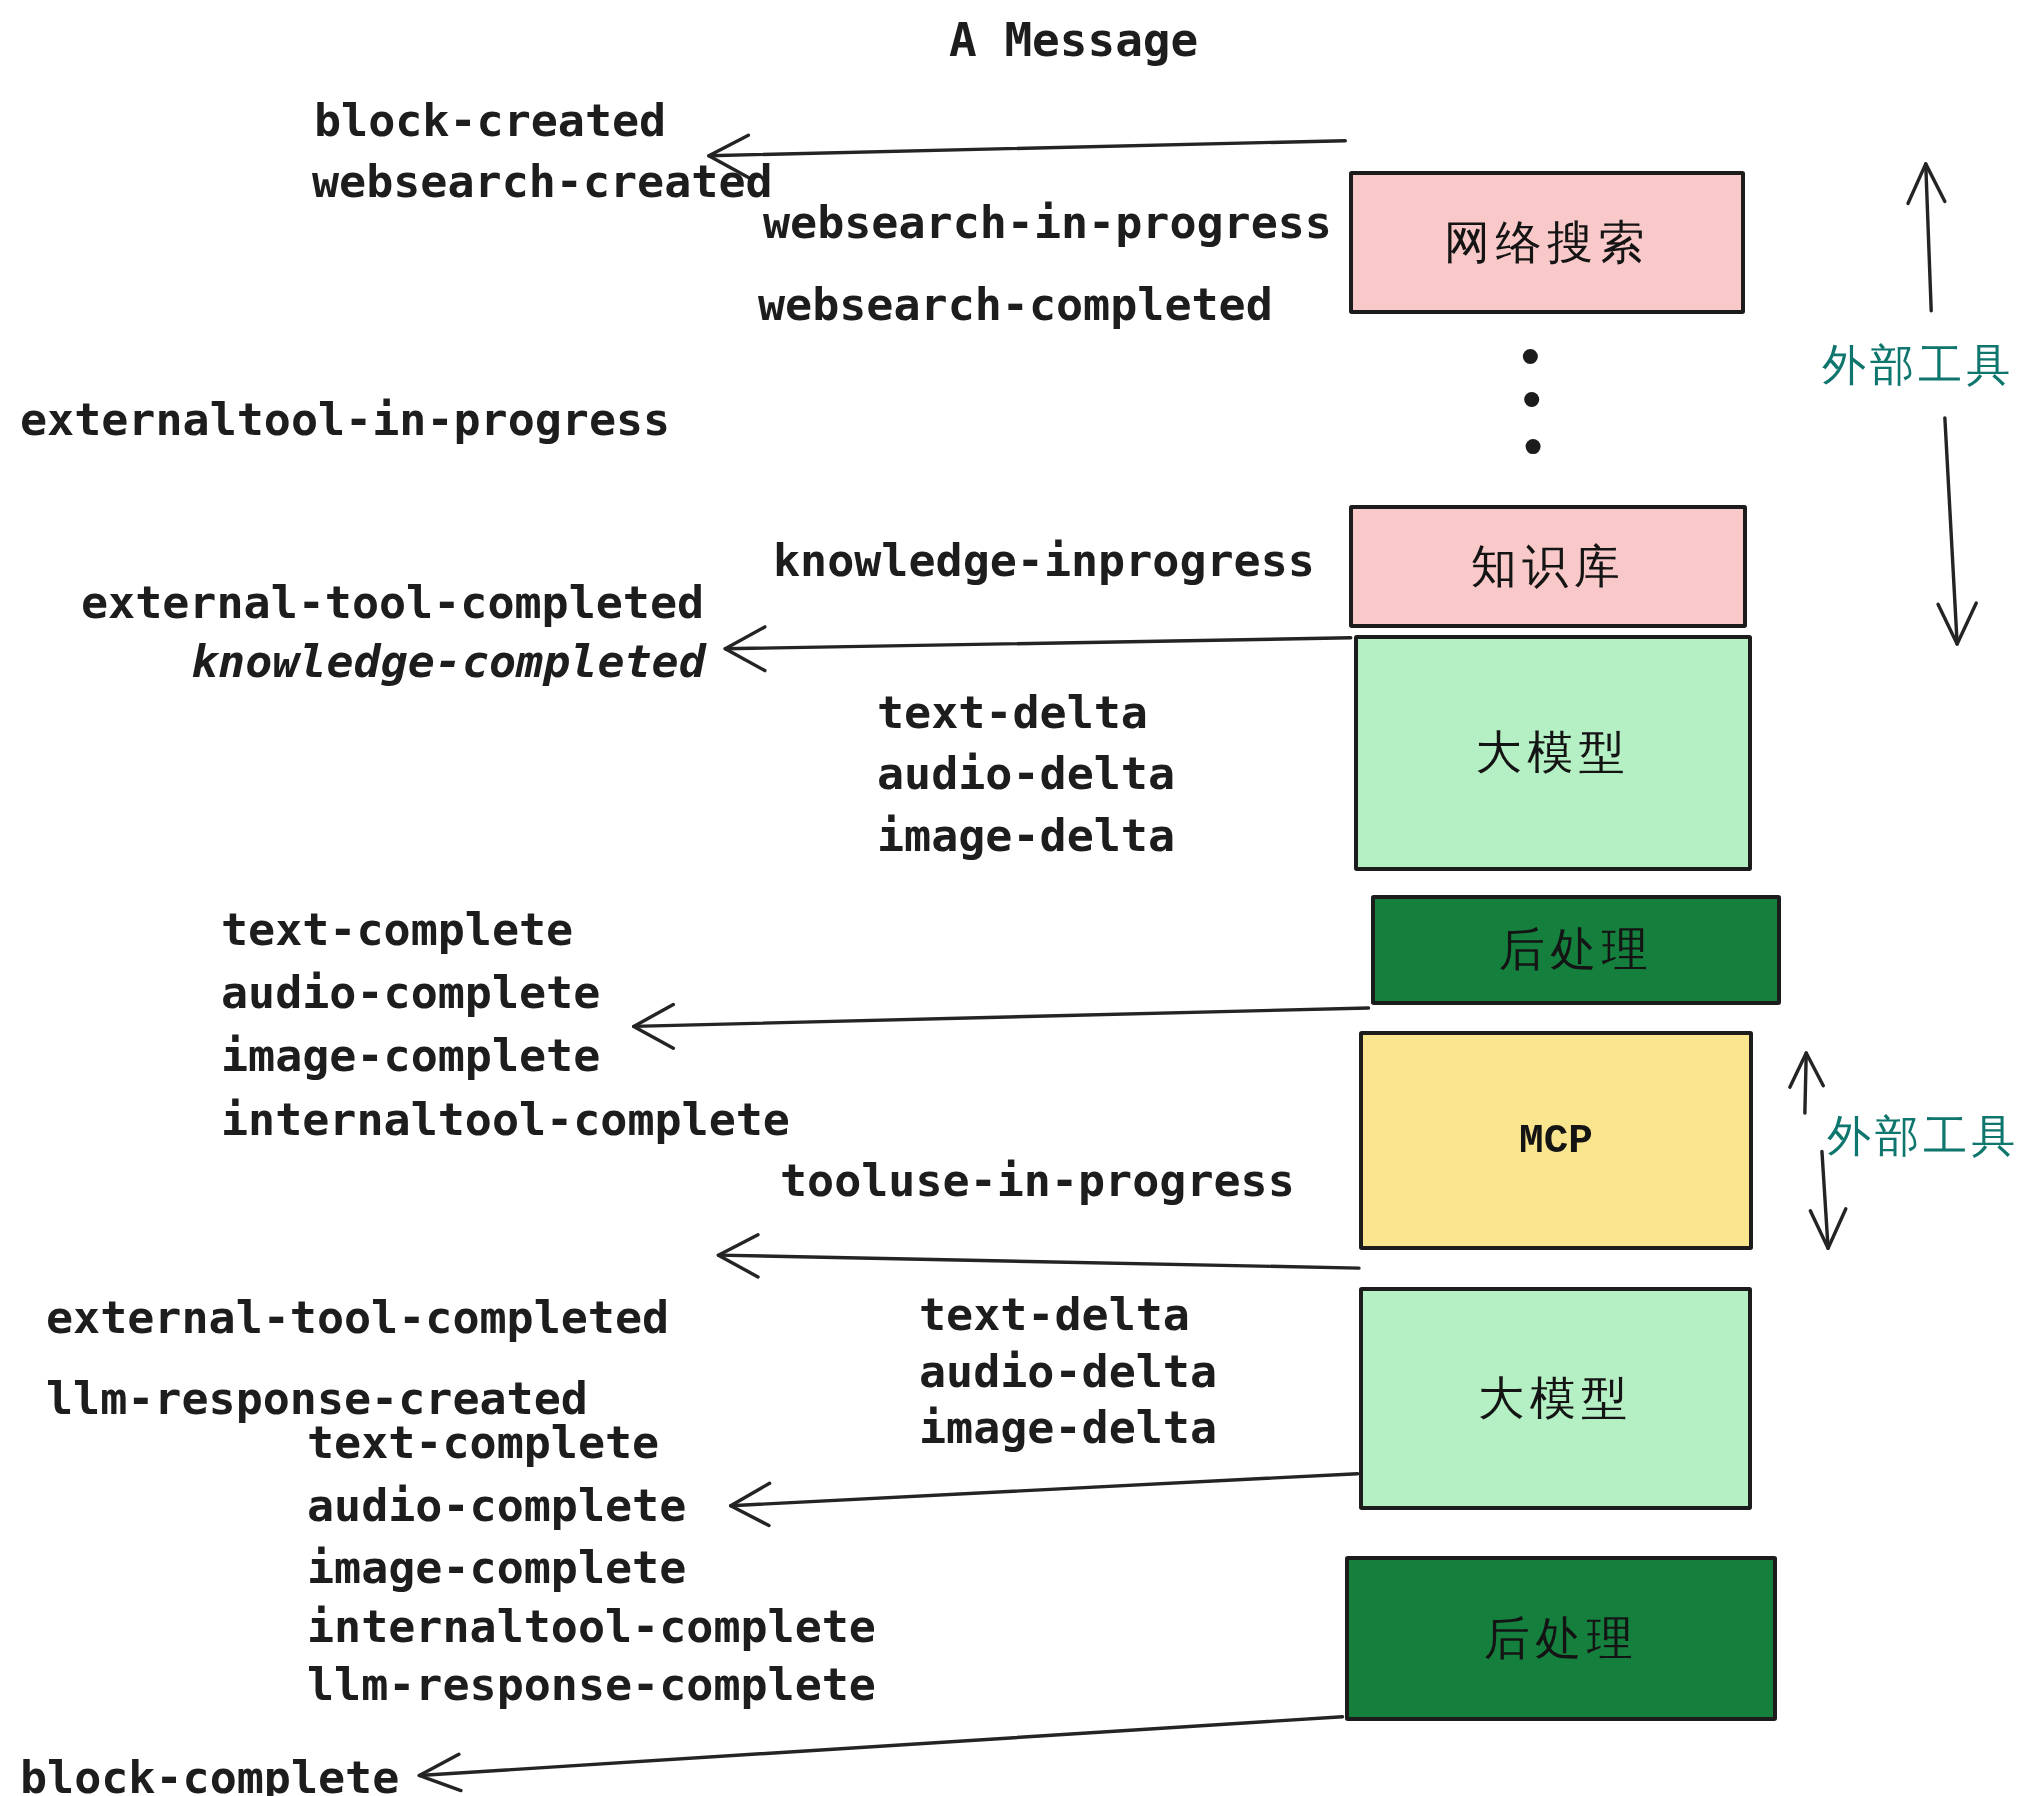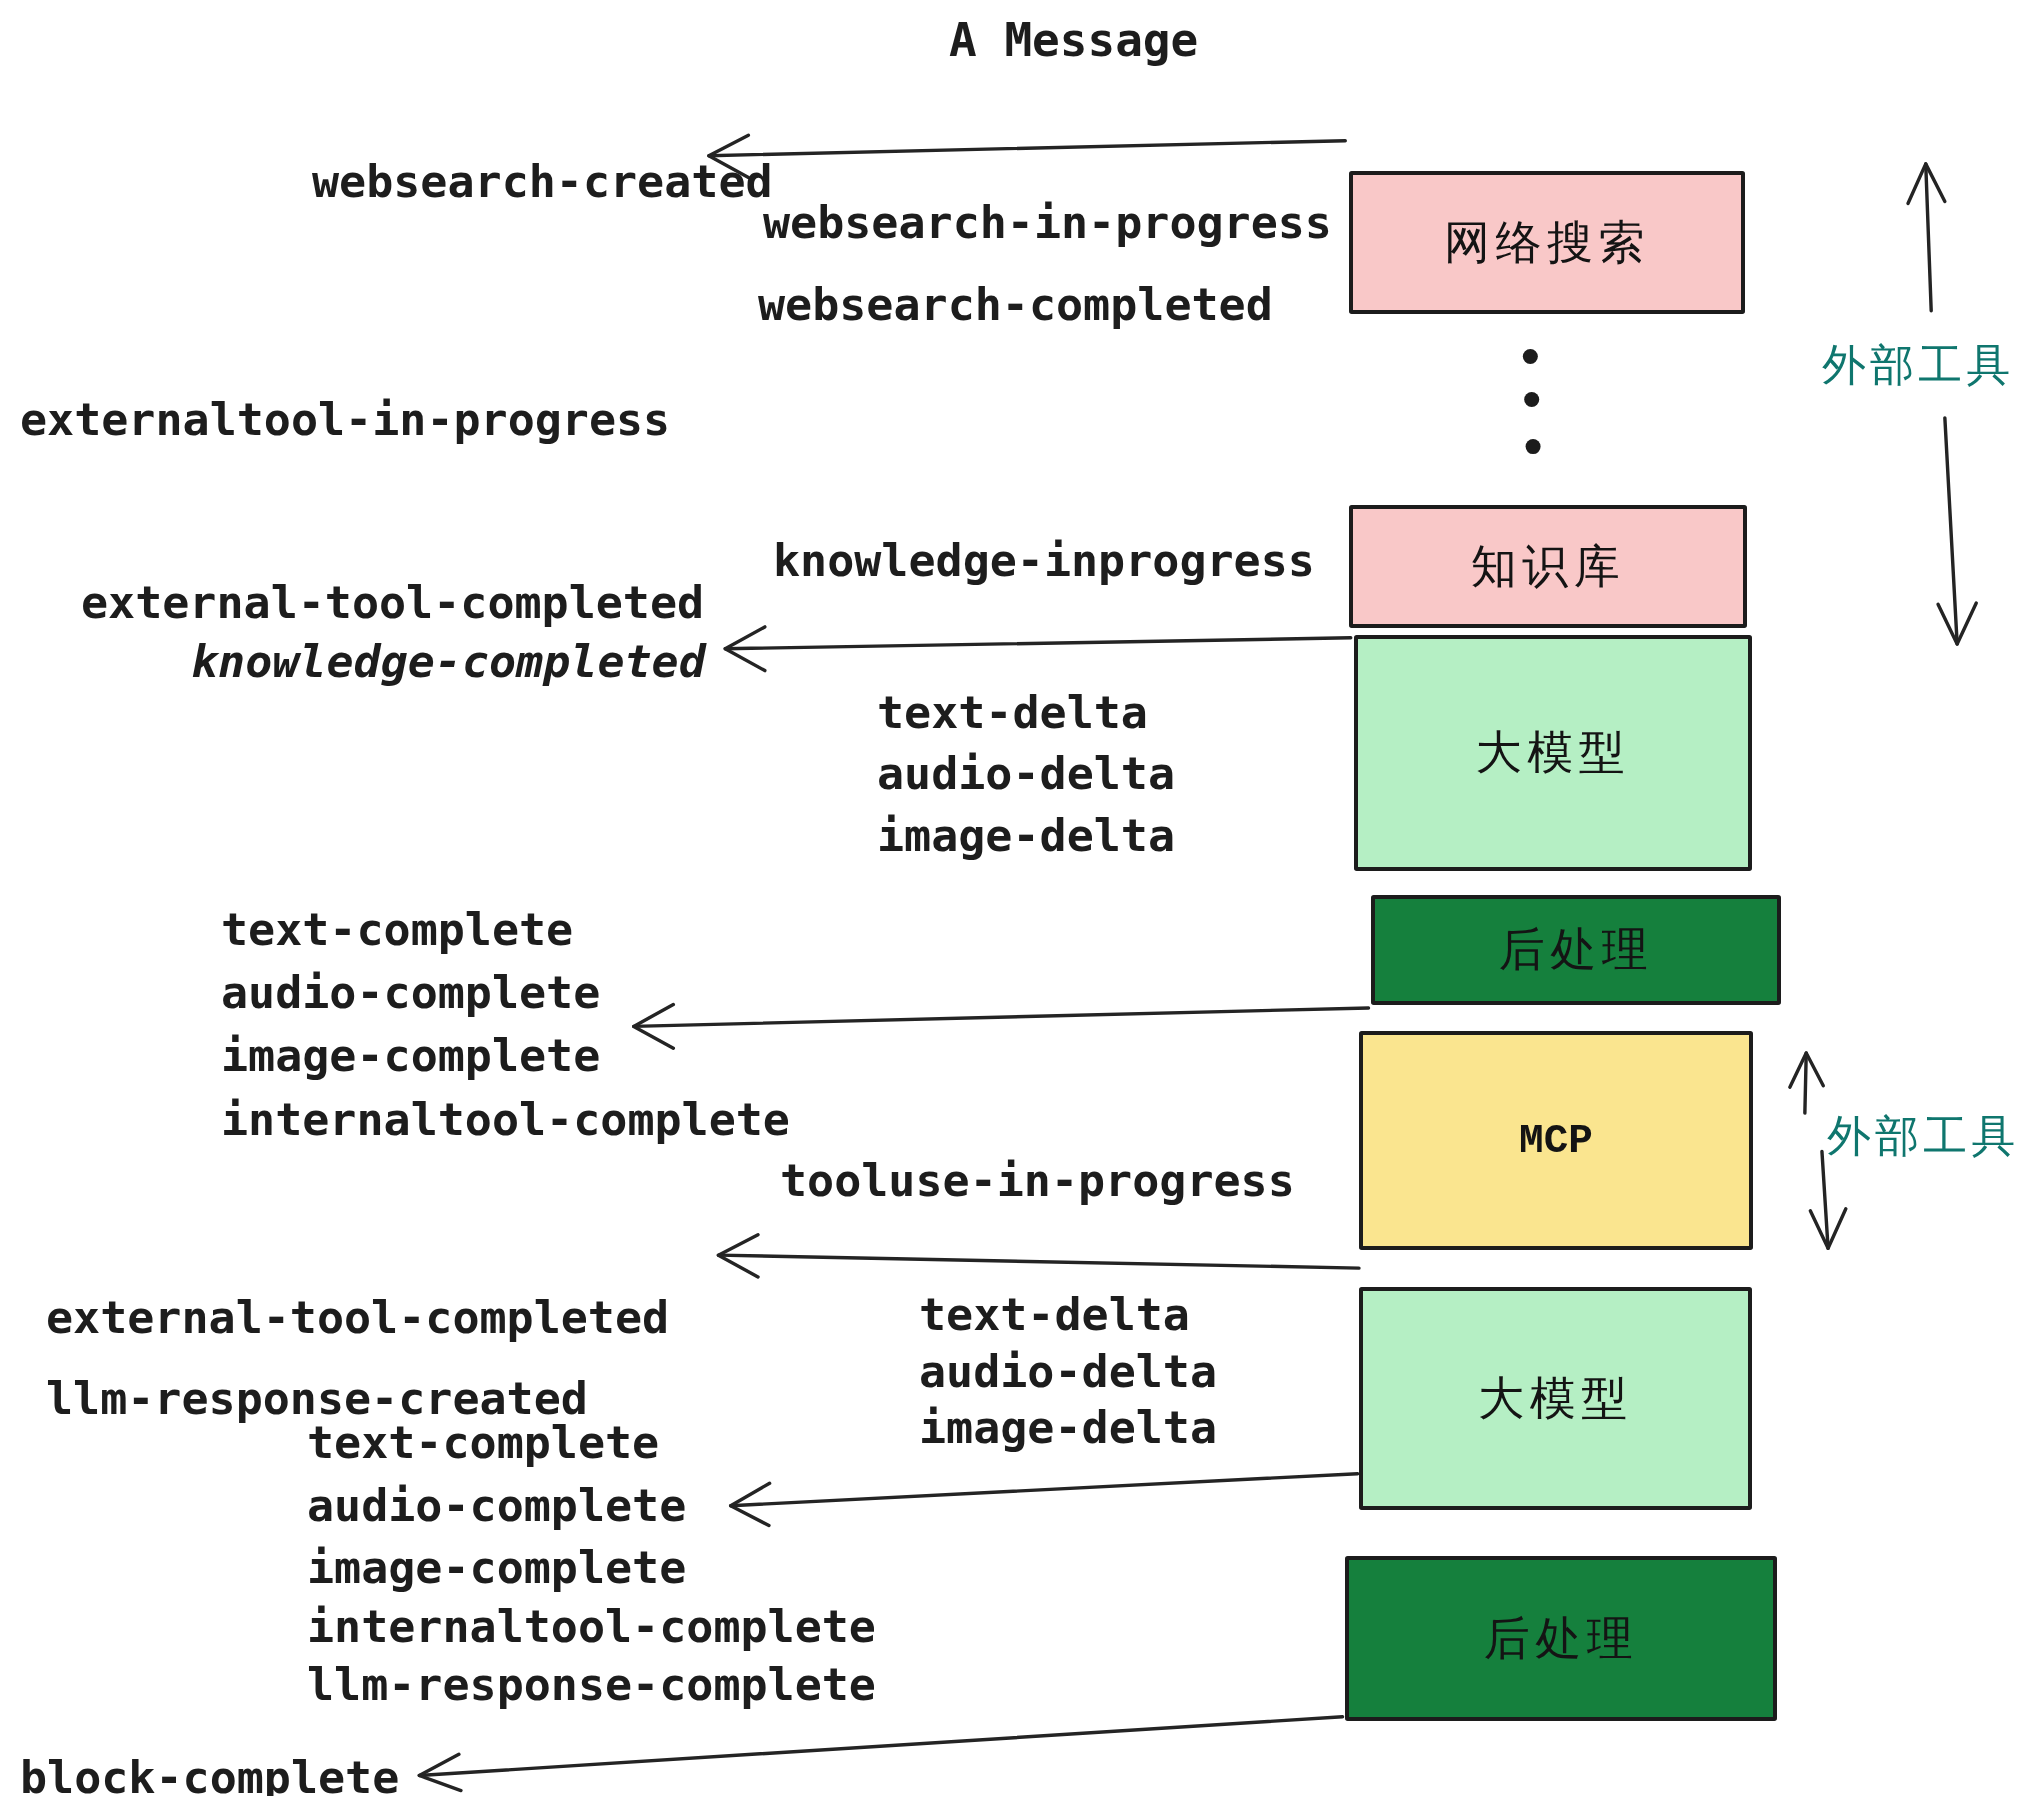--- a/index.html
+++ b/index.html
@@ -140,20 +140,21 @@
 
     <g>
       <circle cx="2241" cy="522" r="11"></circle>
       <circle cx="2243" cy="585" r="11"></circle>
       <circle cx="2245" cy="654" r="11"></circle>
     </g>
   </svg>
 
   <div class="title" style="left:949px; top:40px;">A Message</div>
 
+  <div class="evt" style="left:314px;  top:120px;">block-created</div>
   <div class="evt" style="left:312px;  top:181px;">websearch-created</div>
   <div class="evt" style="left:763px; top:222px;">websearch-in-progress</div>
   <div class="evt" style="left:758px; top:304px;">websearch-completed</div>
   <div class="evt" style="left:20px;   top:419px;">externaltool-in-progress</div>
   <div class="evt" style="left:773px; top:560px;">knowledge-inprogress</div>
   <div class="evt" style="left:81px;  top:602px;">external-tool-completed</div>
   <div class="evt" style="left:191px;  top:661px;font-style:italic;">knowledge-completed</div>
   <div class="evt" style="left:877px; top:712px;">text-delta</div>
   <div class="evt" style="left:877px; top:773px;">audio-delta</div>
   <div class="evt" style="left:877px; top:835px;">image-delta</div>

